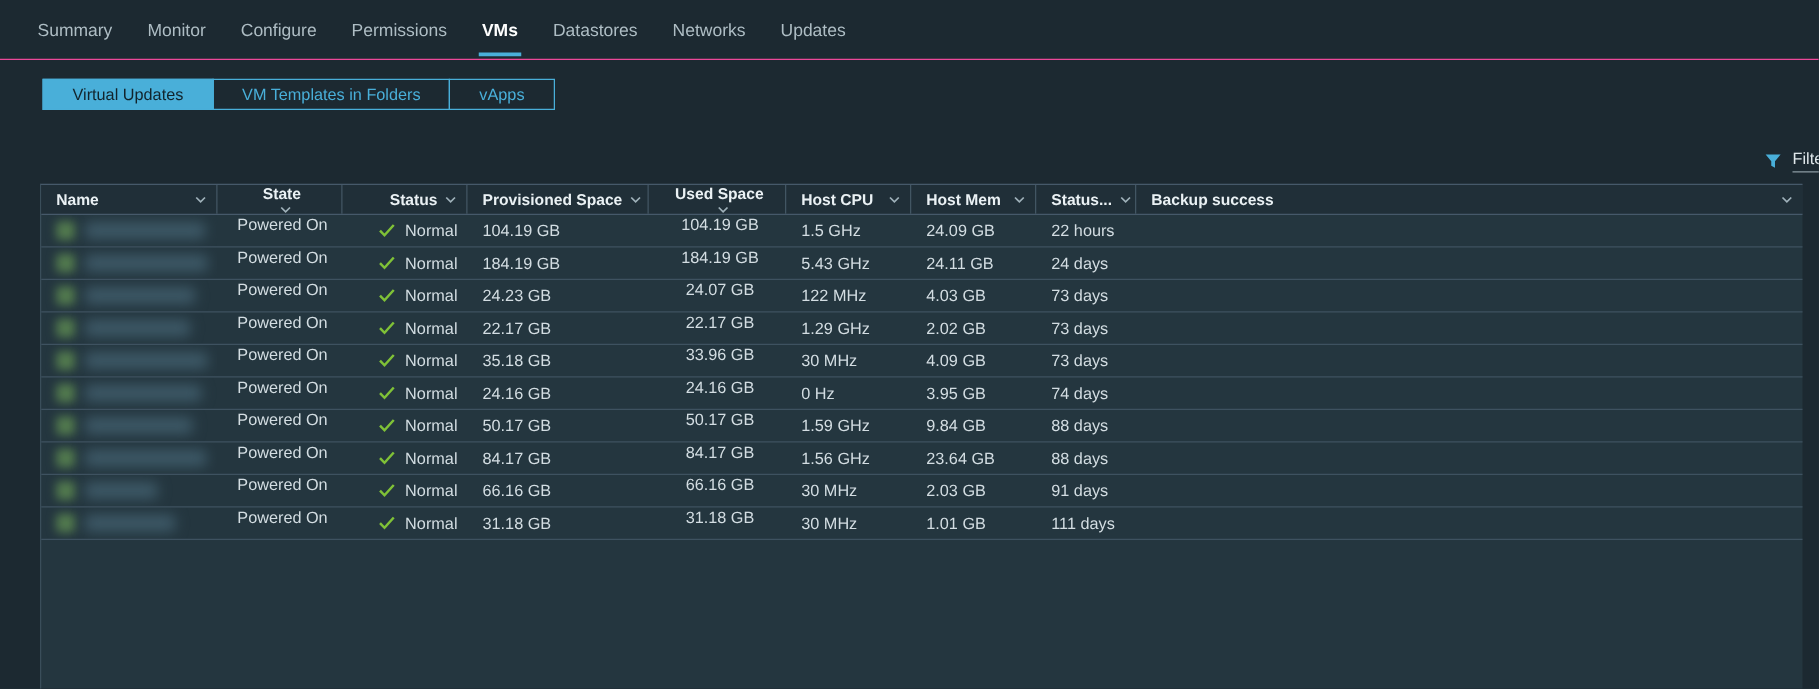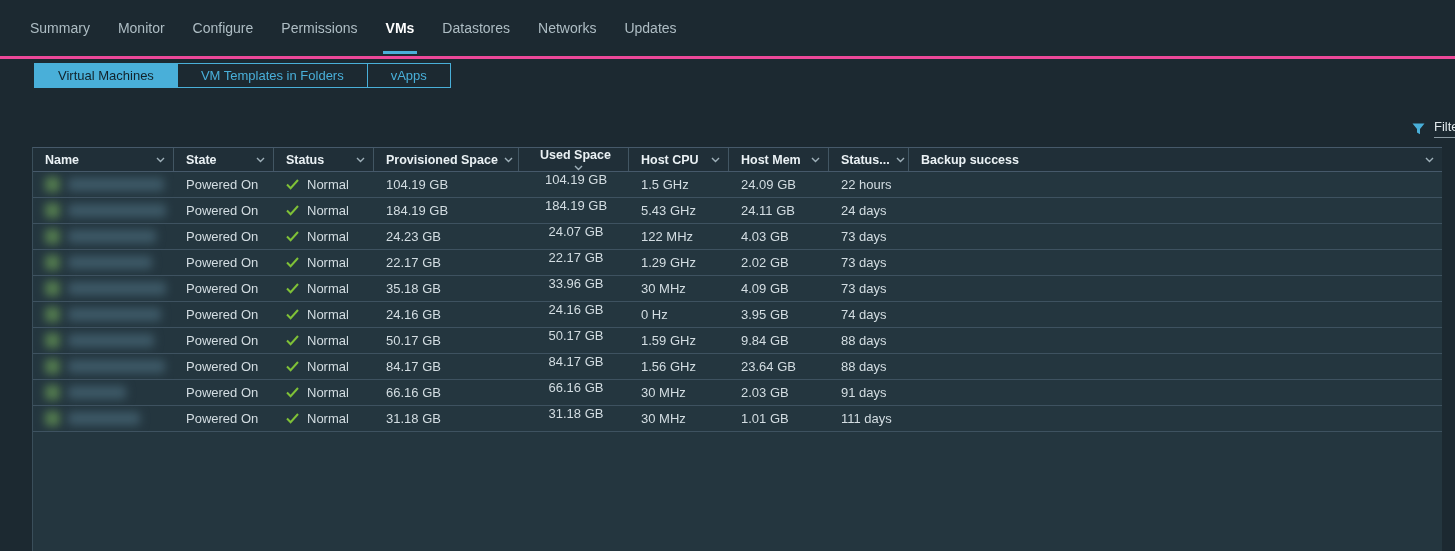--- a/index.html
+++ b/index.html
@@ -17,22 +17,22 @@
   html,body{width:1455px;height:551px;overflow:hidden;}
   body{
     background:var(--page-bg);
     font-family:"Liberation Sans", sans-serif;
     color:var(--cell-text);
     position:relative;
   }
 
   
   .navbar{
-    height:59px;
-    border-bottom:3px solid #ec4899;
+    height:48px;
+    border-bottom:1px solid #ec4899;
     display:flex;
     align-items:stretch;
     padding-left:30px;
     gap:28px;
   }
   .tab{
     position:relative;
     display:flex;
     align-items:center;
     font-size:14px;
@@ -135,22 +135,22 @@
     align-items:center;
     padding:0 8px 0 12px;
     font-size:13px;
     color:var(--cell-text);
     white-space:nowrap;
     overflow:hidden;
     flex:0 0 auto;
   }
   
   .c0{width:141px;}
-  .c1{width:100px;}
-  .c2{width:100px;}
+  .c1{width:100px;flex-direction:column;}
+  .c2{width:100px;justify-content:flex-end;}
   .c3{width:145px;}
   .c4{width:110px;flex-direction:column;}
   .c5{width:100px;}
   .c6{width:100px;}
   .c7{width:80px;}
   .c8{width:534px;flex:1 1 auto;}
 
   .check{display:flex;align-items:center;margin-right:8px;color:var(--success);}
 
   
@@ -188,21 +188,21 @@
     <div class="tab">Monitor</div>
     <div class="tab">Configure</div>
     <div class="tab">Permissions</div>
     <div class="tab active">VMs</div>
     <div class="tab">Datastores</div>
     <div class="tab">Networks</div>
     <div class="tab">Updates</div>
   </div>
 
 <div class="subtabs">
-    <div class="stab selected">Virtual Machines</div>
+    <div class="stab selected">Virtual Updates</div>
     <div class="stab">VM Templates in Folders</div>
     <div class="stab">vApps</div>
   </div>
 
 <div class="filter">
   <span class="funnel">
     <svg width="13" height="12" viewBox="0 0 13 12">
         <path d="M0.5 0.5 H12.5 L8 6 V11.2 L5 9.5 V6 Z" fill="currentColor"></path>
       </svg>
   </span>

